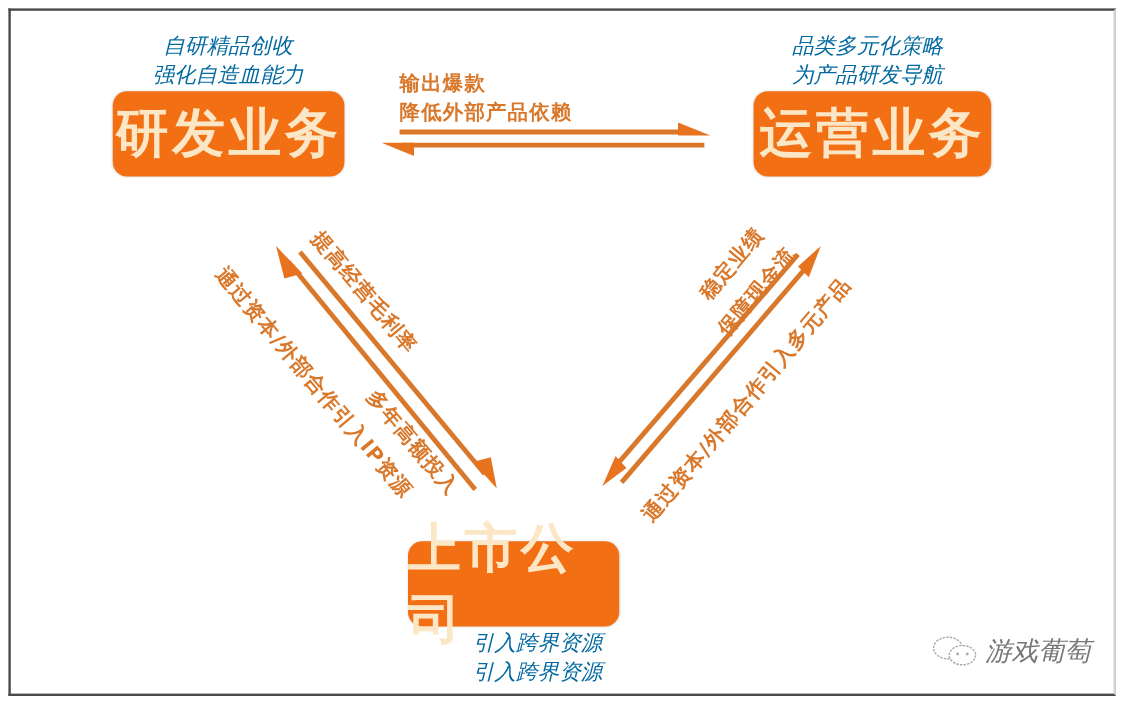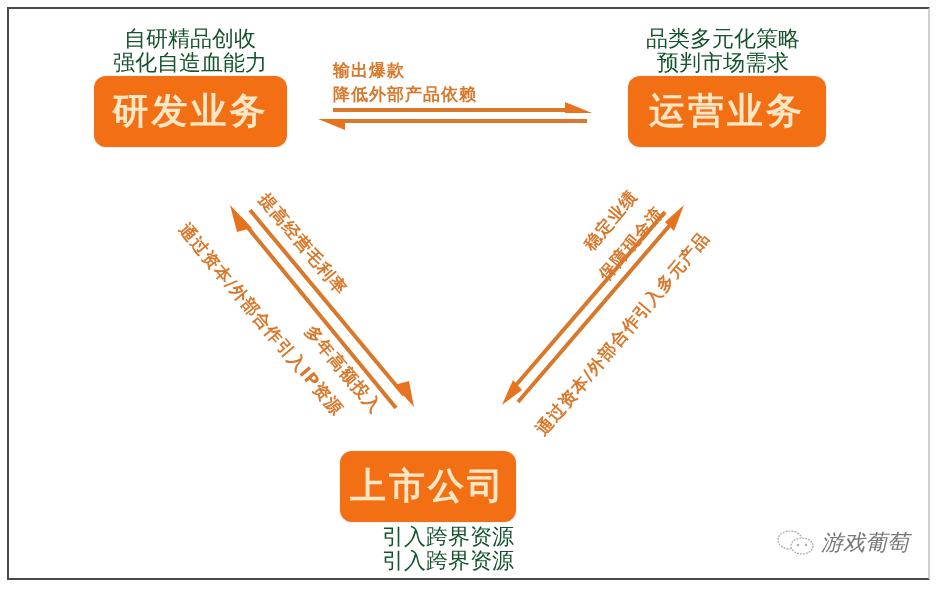--- a/index.html
+++ b/index.html
@@ -1,19 +1,19 @@
 <!DOCTYPE html>
 <html><head>
 <meta charset="utf-8">
 <style>
   html,body{margin:0;padding:0;background:#ffffff;}
   body{width:940px;height:590px;position:relative;overflow:hidden;font-family:"DejaVu Sans","Liberation Sans",sans-serif;}
   .frame{position:absolute;left:7px;top:7px;width:923px;height:573px;border:2px solid #4a4a4a;border-right-color:#cfcfcf;box-sizing:border-box;background:#fff;}
-  .node{position:absolute;background:#f36f13;border-radius:12px;color:#fbe6c6;font-weight:bold;font-size:36px;letter-spacing:3px;display:flex;align-items:center;justify-content:center;box-shadow:0 0 2px rgba(0,0,0,.15);}
-  .caption{position:absolute;color:#14532d;font-size:22px;line-height:24px;text-align:center;white-space:nowrap;}
+  .node{position:absolute;background:#f36f13;border-radius:12px;color:#fbe6c6;font-weight:bold;font-size:44px;letter-spacing:3px;display:flex;align-items:center;justify-content:center;box-shadow:0 0 2px rgba(0,0,0,.15);}
+  .caption{position:absolute;color:#0369a1;font-size:18px;line-height:24px;text-align:center;white-space:nowrap;font-style:italic;}
   .orange-text{position:absolute;color:#d9782a;font-size:17px;line-height:24px;font-weight:bold;white-space:nowrap;letter-spacing:1px;}
   .diag{position:absolute;transform-origin:0 0;}
   svg.arrows{position:absolute;left:0;top:0;}
   .watermark{position:absolute;left:775px;top:528px;display:flex;align-items:flex-end;color:#777;font-size:22px;font-style:italic;}
 </style>
 </head>
 <body>
 
 <div class="frame"></div>
 
@@ -53,21 +53,21 @@
 <div class="caption" style="left:95px;top:27px;width:190px;">
   <div>自研精品创收</div>
   <div>强化自造血能力</div>
 </div>
 <div class="node" style="left:94px;top:76px;width:193px;height:71px;">
   <span>研发业务</span>
 </div>
 
 <div class="caption" style="left:625px;top:27px;width:196px;">
   <div>品类多元化策略</div>
-  <div>预判市场需求</div>
+  <div>为产品研发导航</div>
 </div>
 <div class="node" style="left:628px;top:76px;width:198px;height:71px;">
   <span>运营业务</span>
 </div>
 
 <div class="node" style="left:340px;top:451px;width:176px;height:71px;">
   <span>上市公司</span>
 </div>
 <div class="caption" style="left:378px;top:525px;width:140px;">
   <div>引入跨界资源</div>

